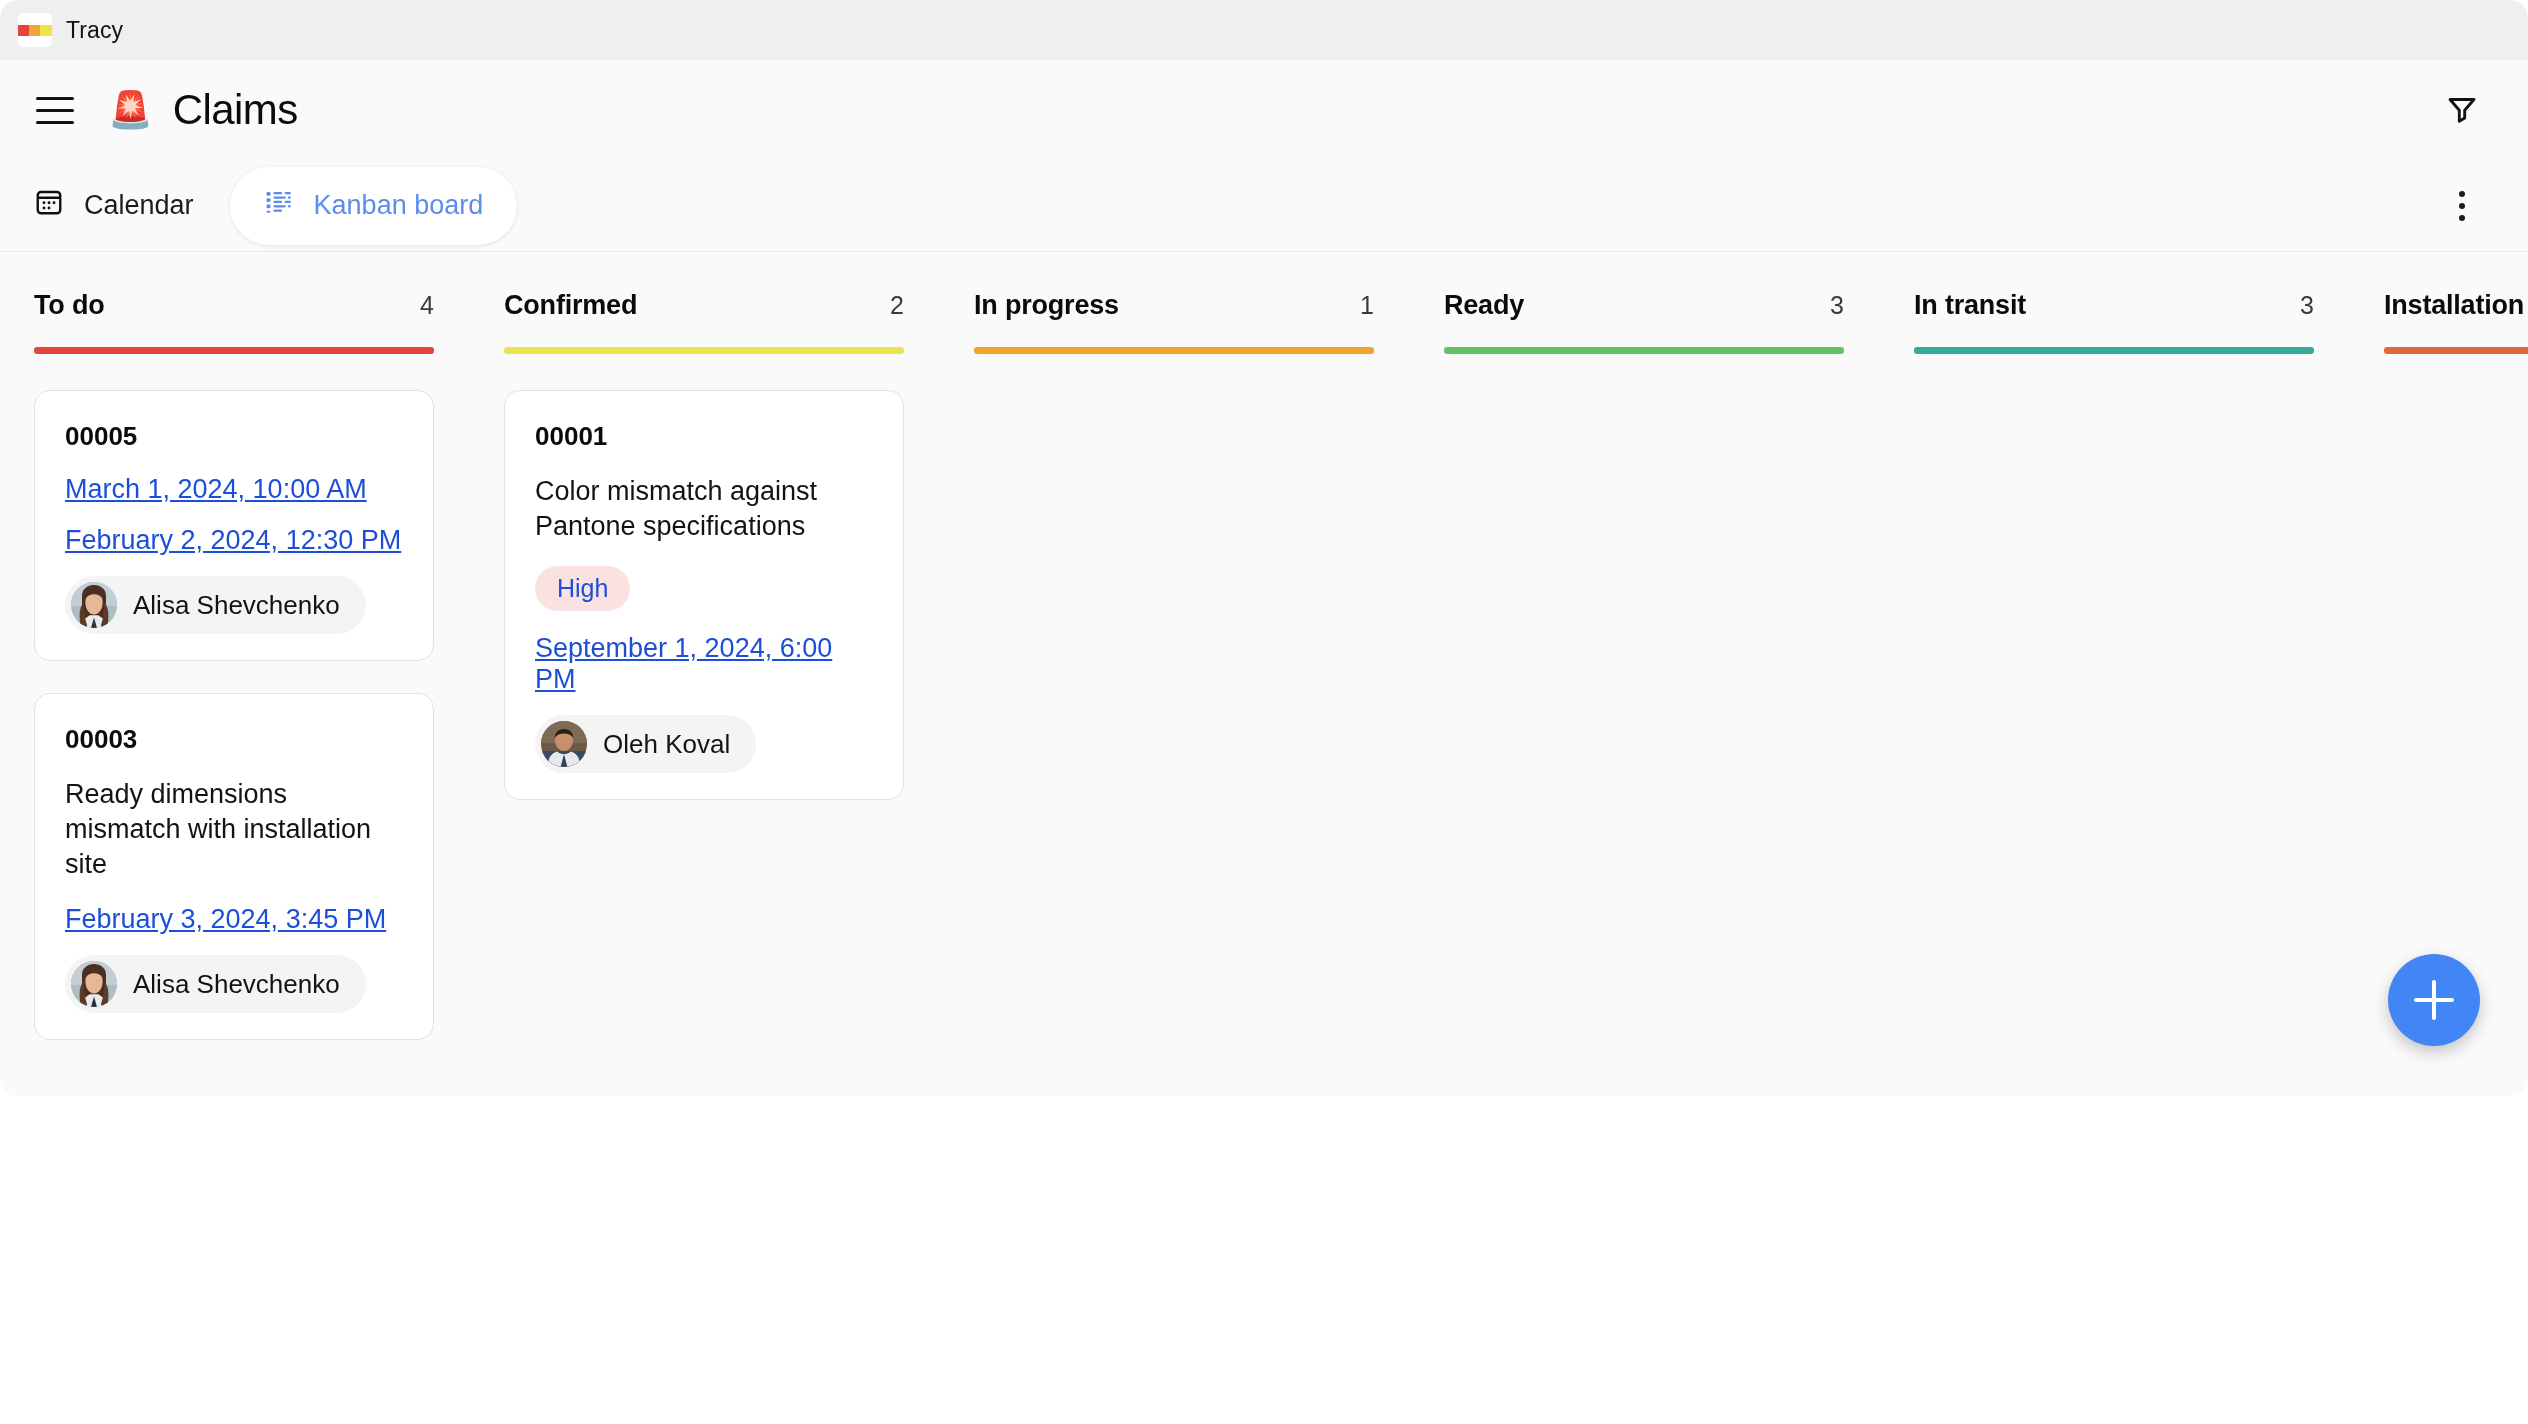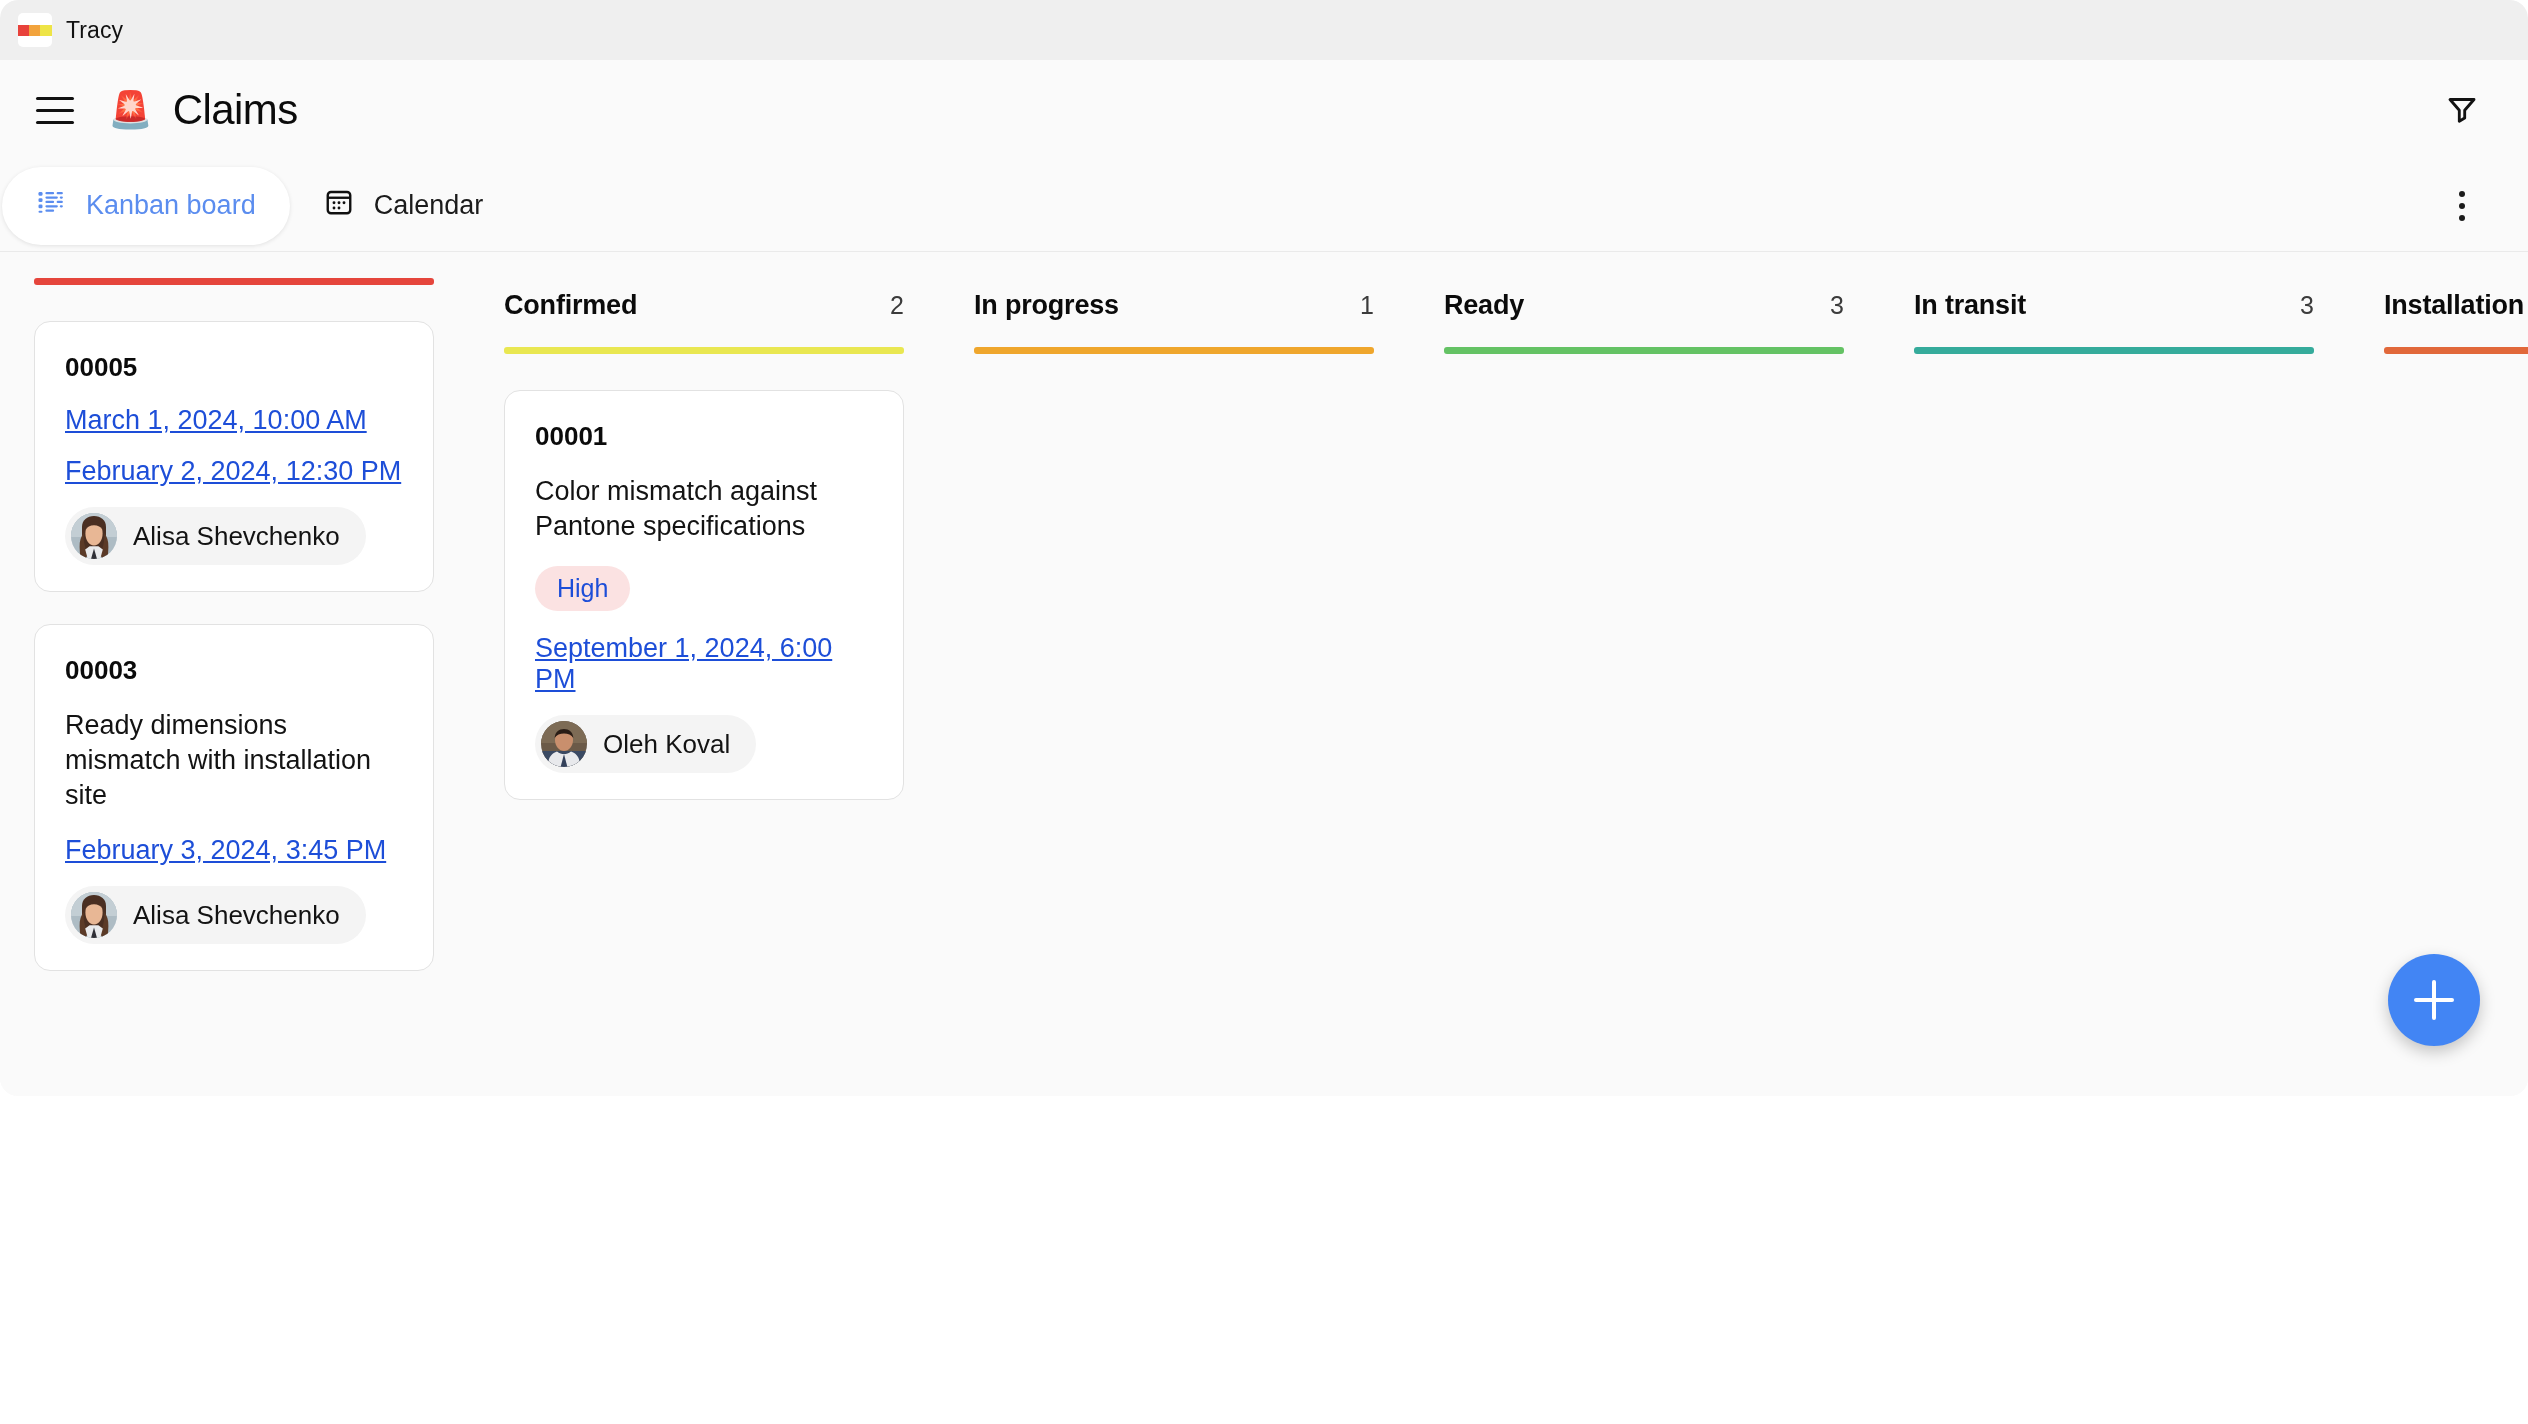--- a/index.html
+++ b/index.html
@@ -237,20 +237,37 @@
     <div id="page-title">Claims</div>
     <div id="header-spacer"></div>
     <div id="filter-button">
       <svg width="36" height="36" viewBox="0 0 24 24" fill="none" stroke="#121212" stroke-width="1.9" stroke-linecap="round" stroke-linejoin="round">
         <path d="M4 5h16l-6.2 7.2v5.1l-3.6 2.2v-7.3z"></path>
       </svg>
     </div>
   </div>
 
   <div id="tabbar">
+    <div class="tab">
+      <span>
+        <svg width="30" height="30" viewBox="0 0 24 24" fill="none" stroke="#101010" stroke-width="1.9">
+          <rect x="3" y="4" width="18" height="17" rx="2.6"></rect>
+          <path d="M3 8.6h18" stroke-width="1.9"></path>
+          <g fill="#101010" stroke="none">
+            <circle cx="8" cy="12.6" r="1.15"></circle>
+            <circle cx="12" cy="12.6" r="1.15"></circle>
+            <circle cx="16" cy="12.6" r="1.15"></circle>
+            <circle cx="8" cy="16.8" r="1.15"></circle>
+            <circle cx="12" cy="16.8" r="1.15"></circle>
+          </g>
+        </svg>
+      </span>
+      <span class="tab-label">Calendar</span>
+    </div>
+
     <div class="tab active">
       <span>
         <svg width="30" height="30" viewBox="0 0 24 24">
           <g fill="#5b8def">
             <rect x="2" y="4" width="3.2" height="3" rx="1"></rect>
             <rect x="2" y="9" width="3.2" height="3" rx="1"></rect>
             <rect x="2" y="14" width="3.2" height="3" rx="1"></rect>
             <rect x="2" y="19" width="3.2" height="1.6" rx=".8"></rect>
             <rect x="7.5" y="4" width="7" height="1.8" rx=".9"></rect>
             <rect x="7.5" y="7.5" width="10" height="1.8" rx=".9"></rect>
@@ -260,47 +277,35 @@
             <rect x="16.5" y="4" width="5" height="1.8" rx=".9"></rect>
             <rect x="19" y="7.5" width="2.5" height="1.8" rx=".9"></rect>
             <rect x="16.5" y="11" width="5" height="1.8" rx=".9"></rect>
             <rect x="19" y="14.5" width="2.5" height="1.8" rx=".9"></rect>
           </g>
         </svg>
       </span>
       <span class="tab-label">Kanban board</span>
     </div>
 
-    <div class="tab">
-      <span>
-        <svg width="30" height="30" viewBox="0 0 24 24" fill="none" stroke="#101010" stroke-width="1.9">
-          <rect x="3" y="4" width="18" height="17" rx="2.6"></rect>
-          <path d="M3 8.6h18" stroke-width="1.9"></path>
-          <g fill="#101010" stroke="none">
-            <circle cx="8" cy="12.6" r="1.15"></circle>
-            <circle cx="12" cy="12.6" r="1.15"></circle>
-            <circle cx="16" cy="12.6" r="1.15"></circle>
-            <circle cx="8" cy="16.8" r="1.15"></circle>
-            <circle cx="12" cy="16.8" r="1.15"></circle>
-          </g>
-        </svg>
-      </span>
-      <span class="tab-label">Calendar</span>
-    </div>
-
     <div id="tabbar-spacer"></div>
     <div id="tab-more">
       <i></i>
         <i></i>
         <i></i>
     </div>
   </div>
 
   <div id="board">
       <div class="column">
+        <div class="col-head">
+          <div class="col-title">To do</div>
+          <div class="col-spacer"></div>
+          <div class="col-count">4</div>
+        </div>
         <div class="col-rule" style="background: rgb(229, 69, 60);"></div>
         <div class="col-cards">
           <div class="card"><div class="card-id">00005</div><div class="card-date">March 1, 2024, 10:00 AM</div><div class="card-date">February 2, 2024, 12:30 PM</div><div class="assignee">
               <span class="avatar">
                 <svg viewBox="0 0 46 46">
                   <rect width="46" height="46" fill="#aebcc4"></rect>
                   <rect x="0" y="0" width="46" height="24" fill="#c3ced4"></rect>
                   <path d="M11 14c0-7 5.2-11 12-11s12 4 12 11v14c0 5-3 9-7 11H18c-4-2-7-6-7-11z" fill="#4a2f22"></path>
                   <path d="M23 10c5.6 0 8.6 4 8.6 10.4 0 6.6-3.8 12-8.6 12s-8.6-5.4-8.6-12C14.4 14 17.4 10 23 10z" fill="#e8b795"></path>
                   <path d="M14.4 17.4C15.2 11.4 18.4 8.4 23 8.4c4.4 0 7.6 2.8 8.6 8.4-1.6-3-4.8-4.6-8.6-4.6s-7 1.6-8.6 5.2z" fill="#4a2f22"></path>

